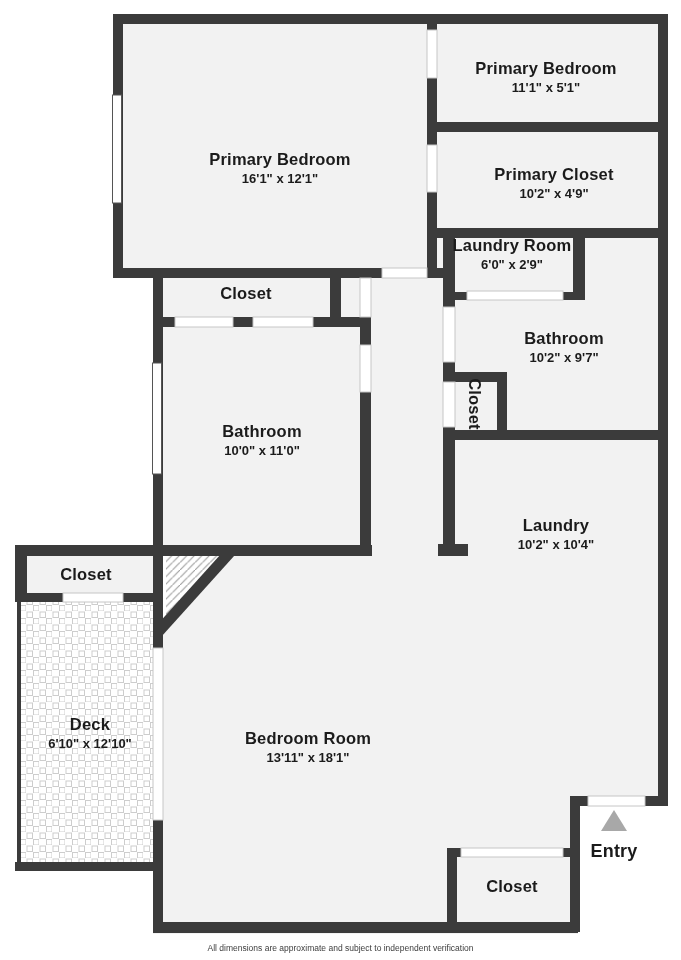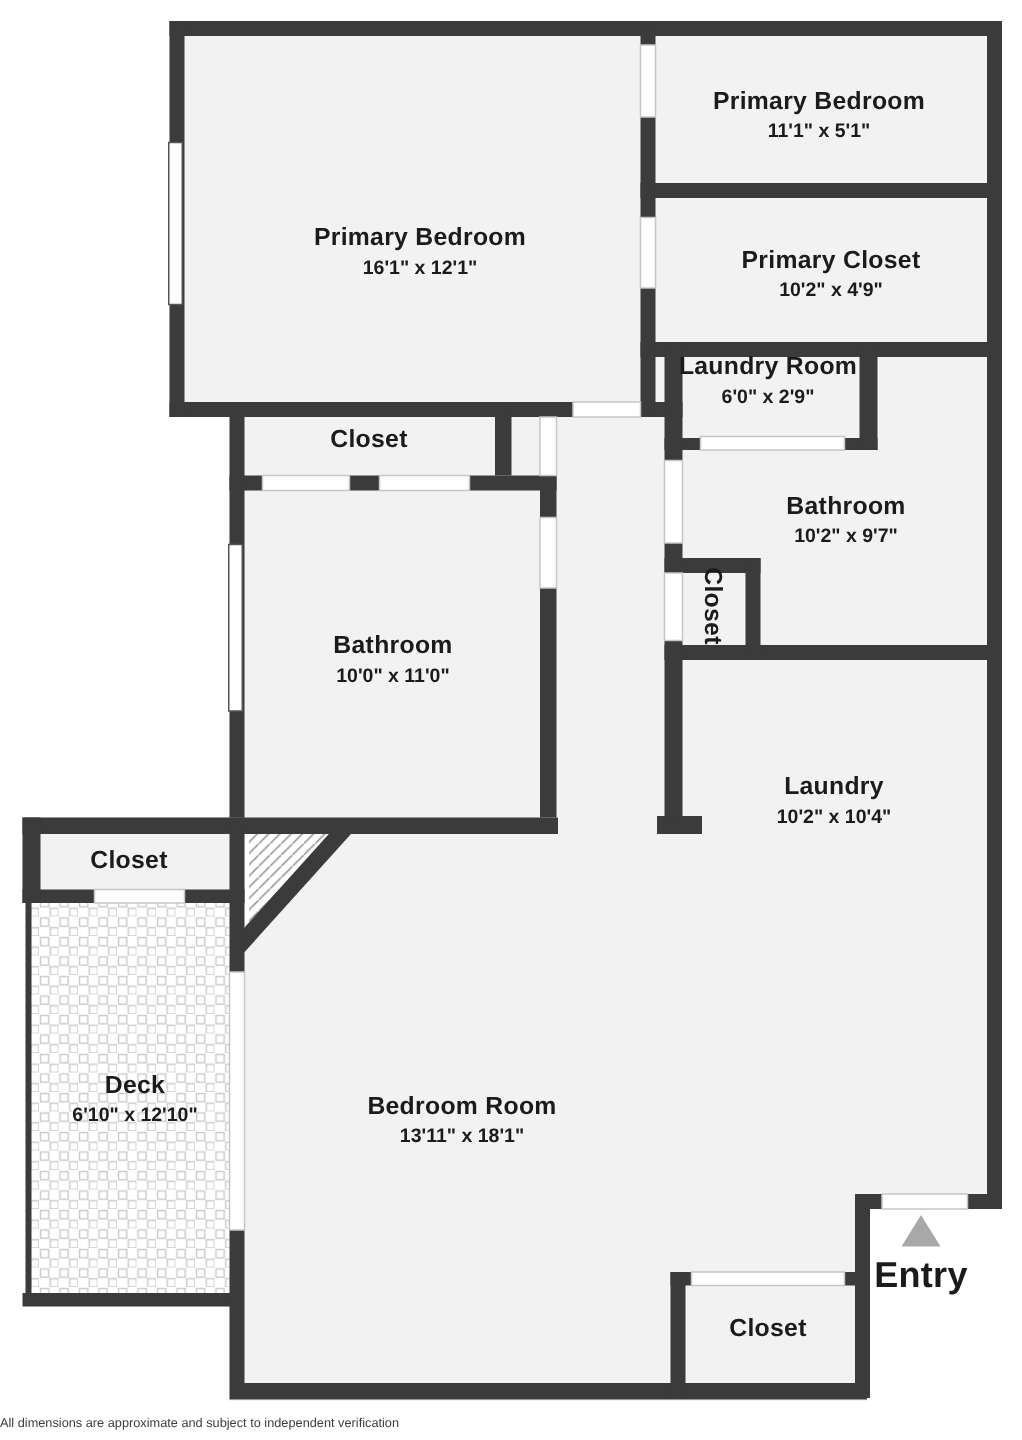--- a/index.html
+++ b/index.html
@@ -18,21 +18,21 @@
   .window{fill:#ffffff;stroke:#555555;stroke-width:1;}
   .entry-arrow{fill:var(--entry-arrow);}
   .room-label{
     position:absolute;transform:translate(-50%,-50%);
     text-align:center;color:var(--text);white-space:nowrap;z-index:5;
   }
   .room-label.vertical{transform:translate(-50%,-50%) rotate(90deg);}
   .room-name{font-size:16.5px;font-weight:700;line-height:1.25;letter-spacing:0.2px;}
   .room-dims{font-size:13px;font-weight:700;line-height:1.4;}
   .footer-note{
-    position:absolute;left:0;right:0;top:943px;
+    position:absolute;left:0;right:0;top:943px;text-align:center;
     font-size:8.5px;color:#3c3c3c;z-index:5;
   }
 </style>
 </head>
 <body>
 
 <div class="plan">
 
   <svg width="681" height="960" viewBox="0 0 681 960">
     <defs>
@@ -175,20 +175,20 @@
   </div>
   <div class="room-label" style="left:90px;top:733px">
     <div class="room-name">Deck</div>
     <div class="room-dims">6'10" x 12'10"</div>
   </div>
   <div class="room-label" style="left:308px;top:747px">
     <div class="room-name">Bedroom Room</div>
     <div class="room-dims">13'11" x 18'1"</div>
   </div>
   <div class="room-label" style="left:614px;top:851px">
-    <div class="room-name" style="font-size:24px">Entry</div>
+    <div class="room-name" style="font-size:18px">Entry</div>
   </div>
   <div class="room-label" style="left:512px;top:886px">
     <div class="room-name">Closet</div>
   </div>
 
   <div class="footer-note">All dimensions are approximate and subject to independent verification</div>
 </div>
 
 </body></html>

